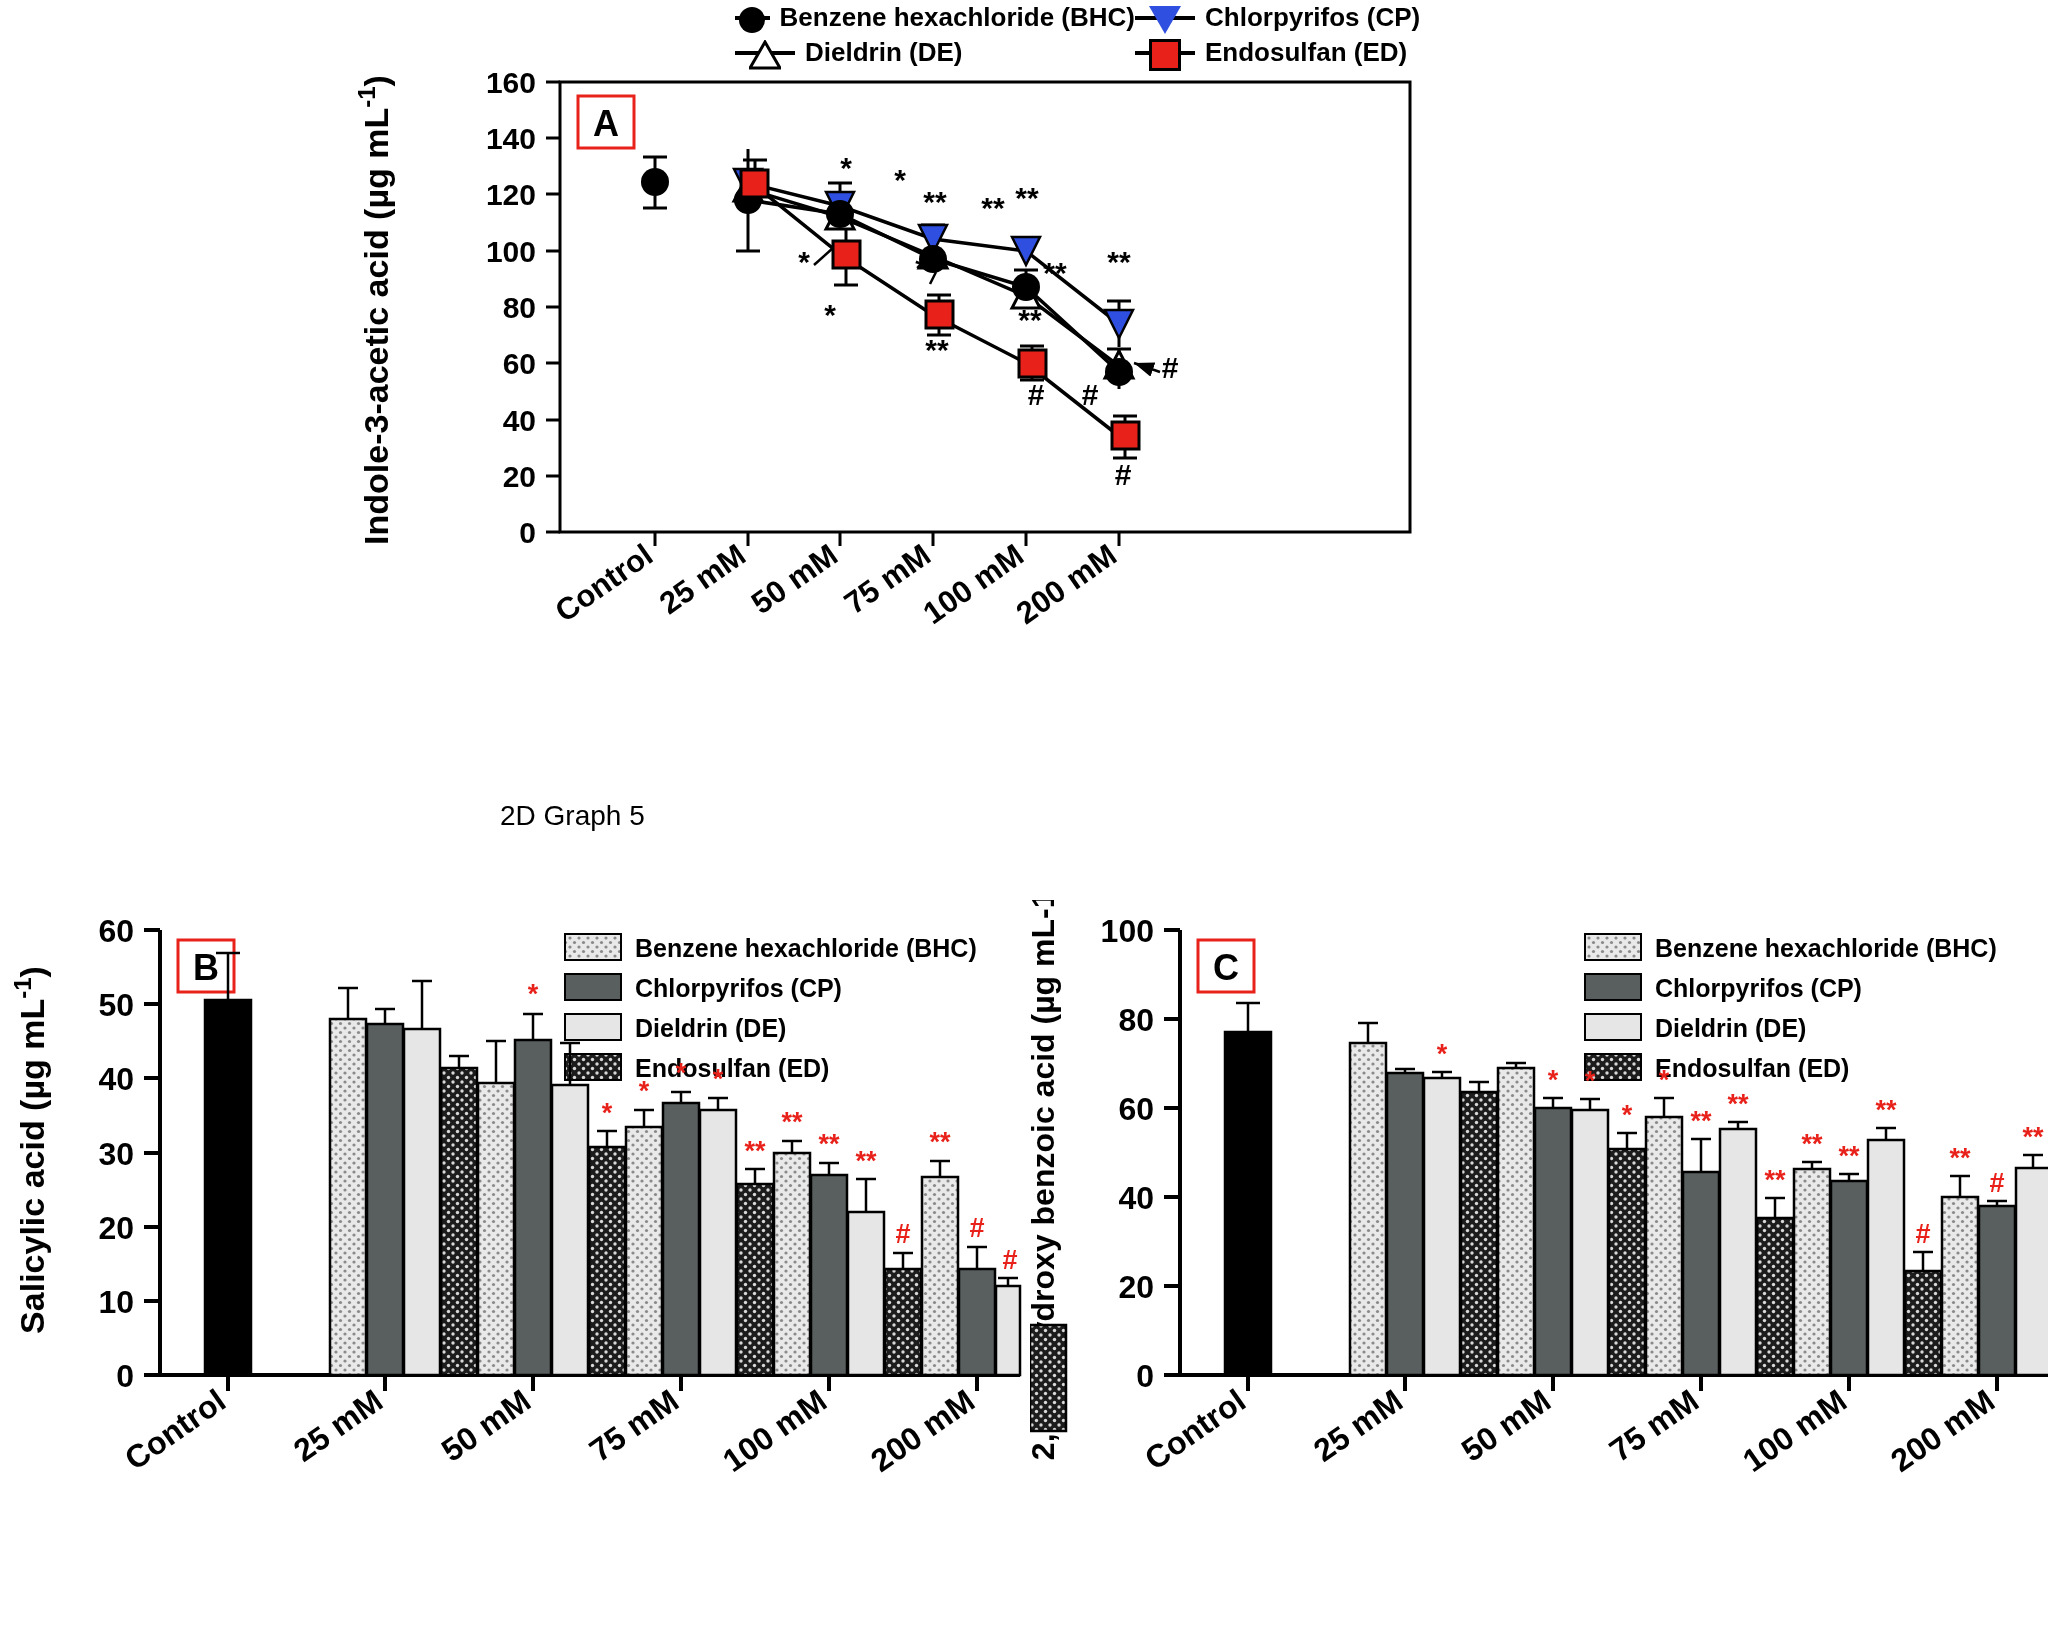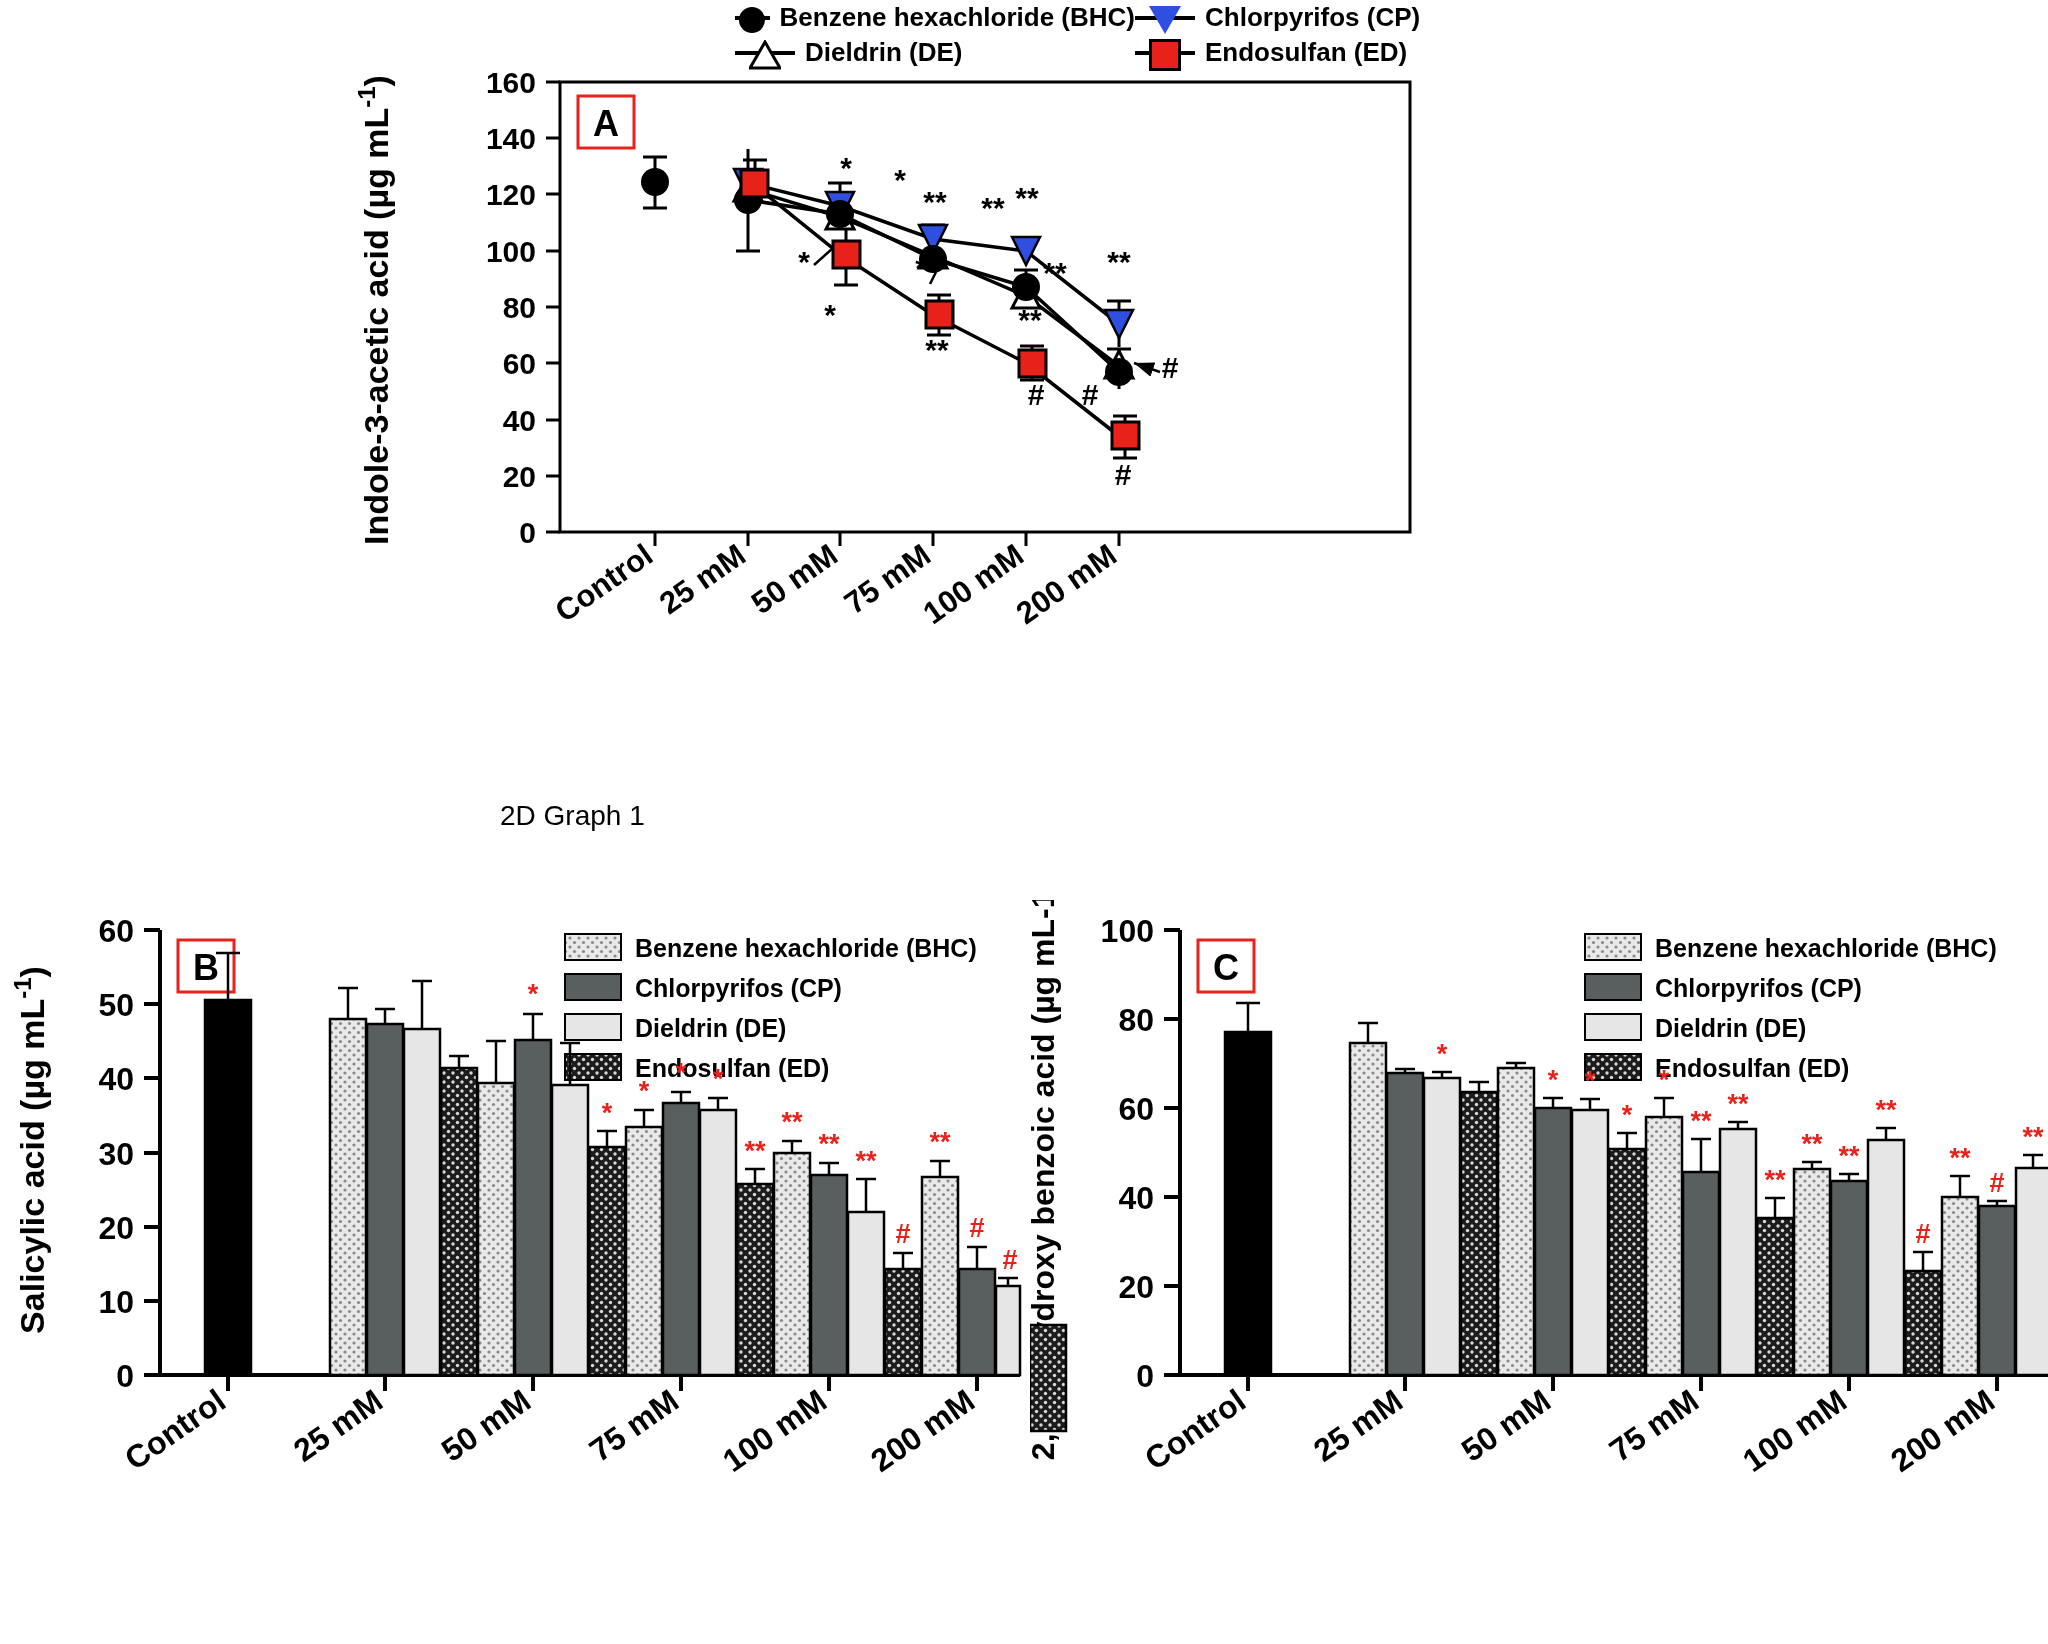--- a/index.html
+++ b/index.html
@@ -215,21 +215,21 @@
       <text x="706" y="345">#</text>
       <text x="760" y="345">#</text>
       <text x="793" y="425">#</text>
       <text x="840" y="318">#</text>
     </g>
     <line x1="830" y1="312" x2="804" y2="303" stroke="#000" stroke-width="2.5" marker-end="url(#arrA)"></line>
     <line x1="484" y1="205" x2="503" y2="188" stroke="#000" stroke-width="2.5"></line>
     <line x1="600" y1="224" x2="606" y2="212" stroke="#000" stroke-width="2.5"></line>
   </svg>
 
-  <div class="capA">2D Graph 1</div>
+  <div class="capA">2D Graph 5</div>
 
   <svg width="1030" height="700" style="position:absolute;left:10px;top:900px;">
     <defs>
       <pattern id="dotsLight" width="9" height="9" patternUnits="userSpaceOnUse">
         <rect width="9" height="9" fill="#e9e9e9"></rect>
         <circle cx="2" cy="2" r="1.6" fill="#8a8a8a"></circle>
         <circle cx="6.5" cy="6.5" r="1.6" fill="#8a8a8a"></circle>
       </pattern>
       <pattern id="dotsDark" width="9" height="9" patternUnits="userSpaceOnUse">
         <rect width="9" height="9" fill="#1c1c1c"></rect>

